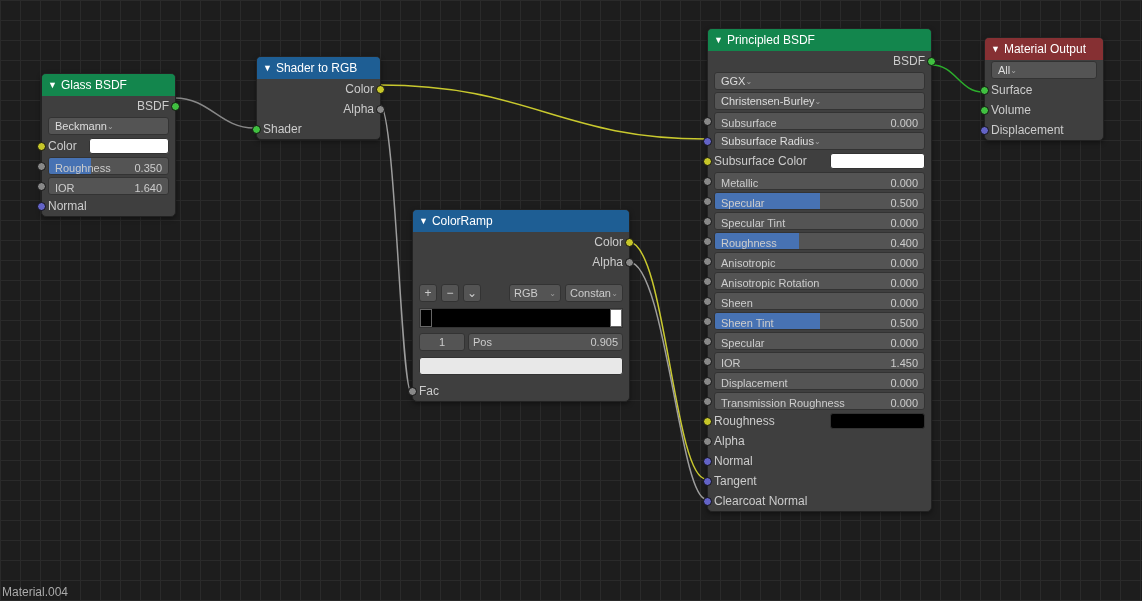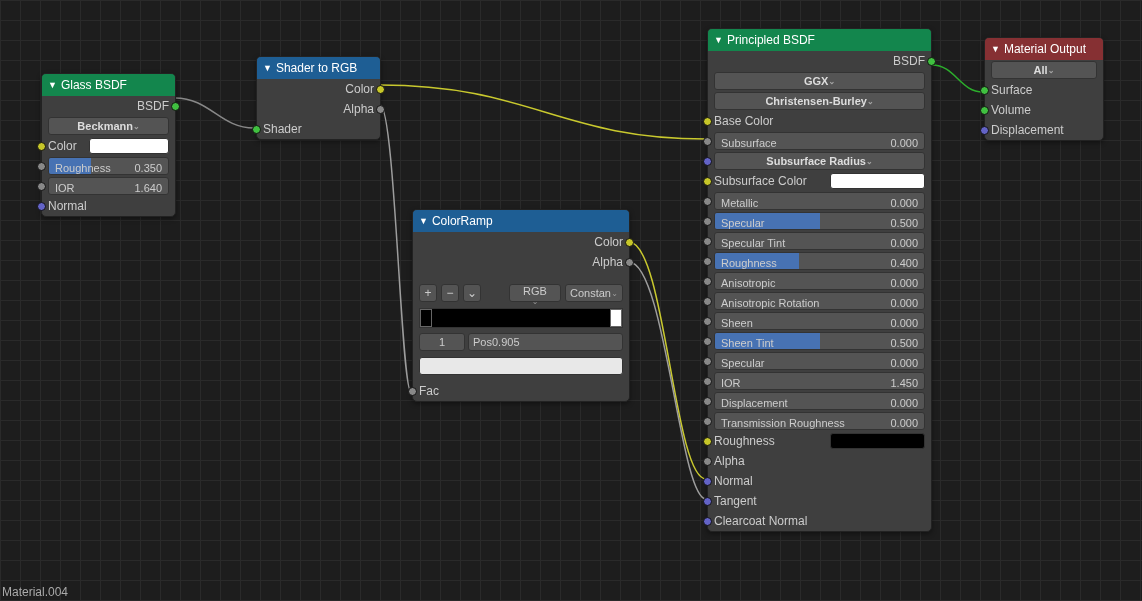--- a/index.html
+++ b/index.html
@@ -65,21 +65,21 @@
     flex:1;
     background:#545454;
     border:1px solid #333;
     border-radius:3px;
     height:18px;
     display:flex; align-items:center;
     padding:0 6px;
     font-size:11px;
     color:#ddd;
   }
-  .field.sel { justify-content:center;font-weight:bold; }
+  .field.sel { justify-content:flex-start; }
   .field-chev { font-size:8px; opacity:.6; }
   .slider {
     flex:1;
     background:#545454;
     border:1px solid #333;
     border-radius:3px;
     height:18px;
     position:relative;
     display:flex; align-items:flex-end; justify-content:space-between;
     padding:0 6px;
@@ -215,38 +215,38 @@
   <div class="row out">
     <span>Alpha</span>
     <div class="socket right sk-gray"></div>
   </div>
   <div style="height:8px;"></div>
   <div class="ramp-tools">
     <div class="ramp-btn">+</div>
     <div class="ramp-btn">−</div>
     <div class="ramp-btn">⌄</div>
     <div style="flex:1"></div>
-    <div class="ramp-select" style="width:52px;flex-direction:column;">
+    <div class="ramp-select" style="width:52px;">
       <span>RGB</span>
         <span class="field-chev">⌄</span>
     </div>
     <div class="ramp-select" style="width:58px;">
       <span>Constan</span>
         <span class="field-chev">⌄</span>
     </div>
   </div>
   <div class="ramp-bar">
     <div class="ramp-stop" style="left:0; background:#000;"></div>
     <div class="ramp-stop" style="right:0; background:#fff;"></div>
   </div>
   <div class="pos-row">
     <div class="pos-field" style="flex:0 0 46px; justify-content:center;">
       <span>1</span>
     </div>
-    <div class="pos-field" style="justify-content:flex-start;">
+    <div class="pos-field" style="justify-content:space-between;">
       <span>Pos</span>
       <span>0.905</span>
     </div>
   </div>
   <div class="color-bar"></div>
   <div class="row">
     <div class="socket left sk-gray"></div>
     <span>Fac</span>
   </div>
 </div>
@@ -266,24 +266,20 @@
         <span class="field-chev">⌄</span>
       </div>
     </div>
   <div class="row">
       <div class="field sel">
     <span>Christensen-Burley</span>
         <span class="field-chev">⌄</span>
       </div>
     </div>
 
-  <div class="row">
-    <div class="socket left sk-yellow"></div>
-    <span>Base Color</span>
-    </div>
 
   <div class="row">
       <div class="socket left sk-gray"></div>
     <div class="slider">
       <div class="fill" style="width:0%"></div>
       <span>Subsurface</span>
       <span>0.000</span>
       </div>
     </div>
 

